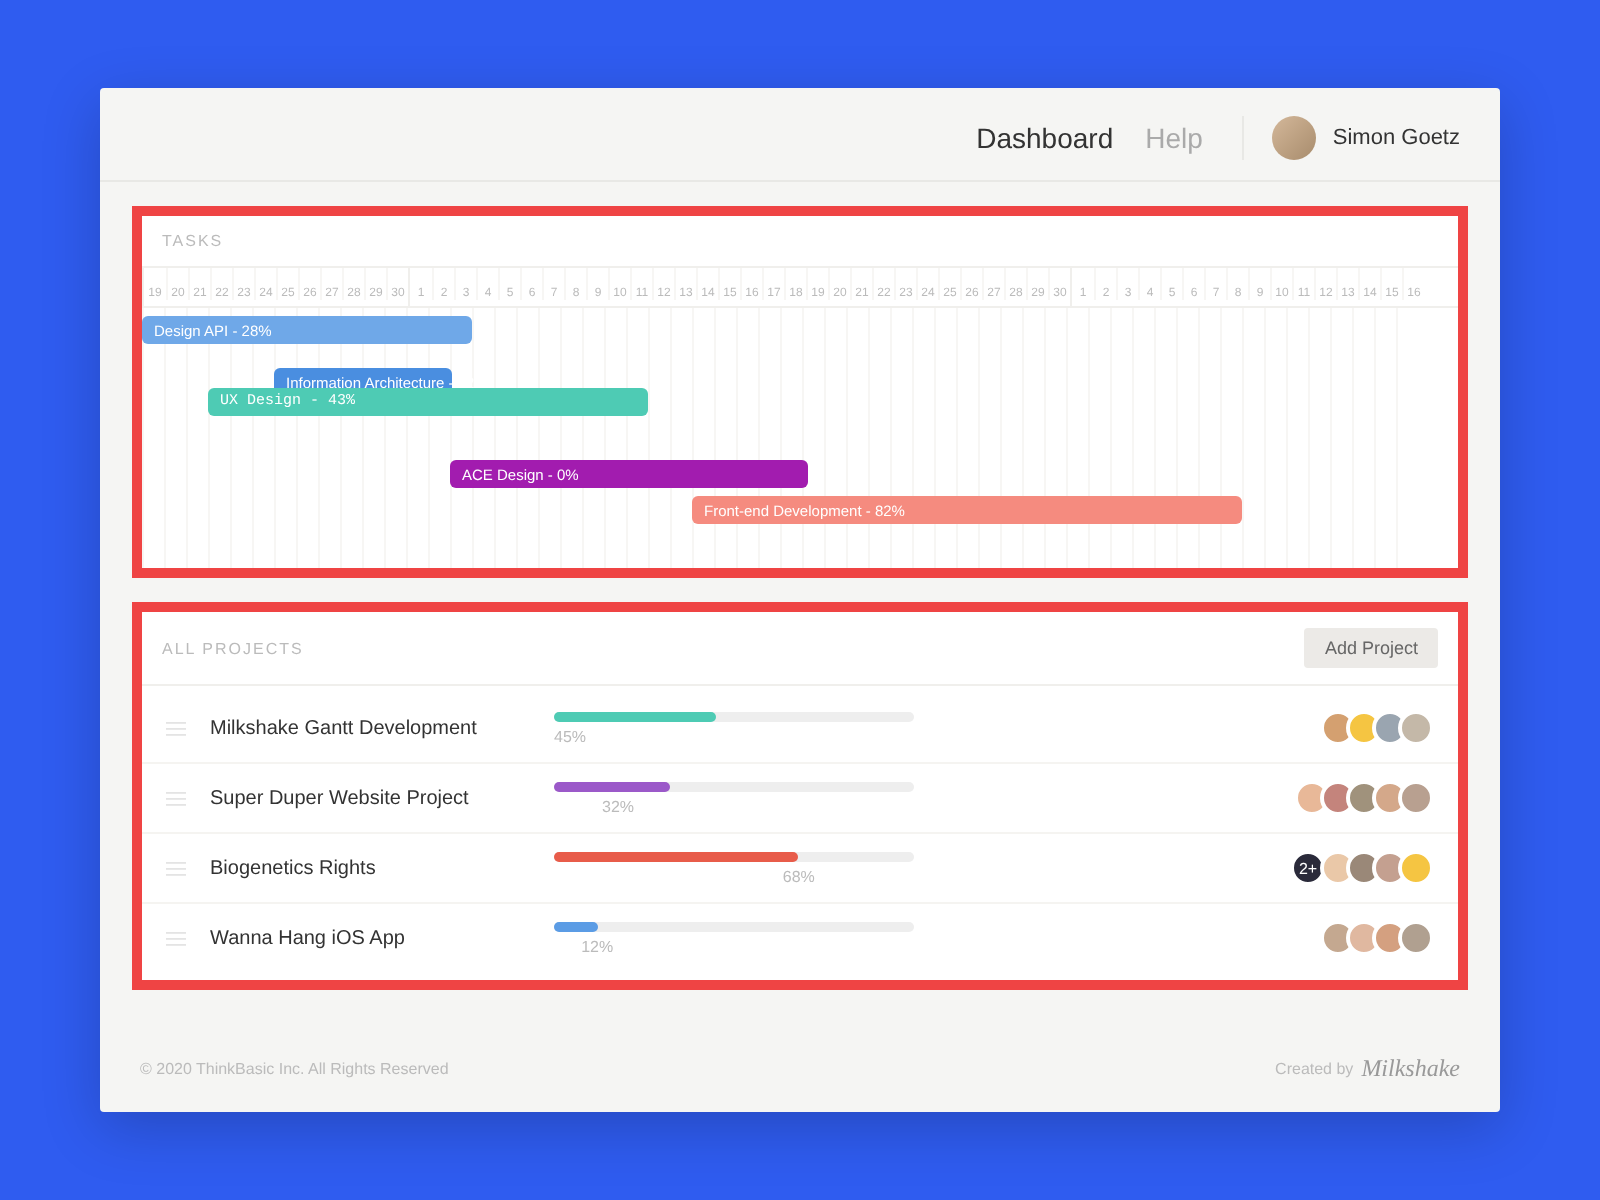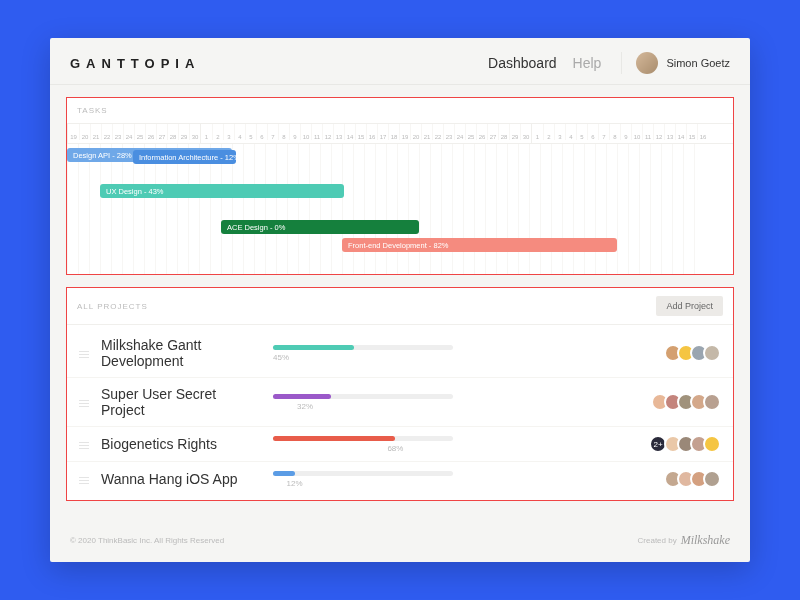--- a/index.html
+++ b/index.html
@@ -7,55 +7,54 @@
 .app{width:700px;background:#f5f5f3;border-radius:2px;box-shadow:0 8px 30px rgba(0,0,0,0.2)}
 .header{display:flex;align-items:center;padding:14px 20px 10px 20px;border-bottom:1px solid #e8e8e5}
 .logo{font-size:13px;letter-spacing:6px;font-weight:600;color:#222}
 .nav{margin-left:auto;display:flex;align-items:center;gap:16px}
 .nav a{font-size:14px;color:#333;text-decoration:none}
 .nav a.dim{color:#aaa}
 .user{display:flex;align-items:center;gap:8px;border-left:1px solid #e8e8e5;padding-left:14px;margin-left:4px}
 .avatar{width:22px;height:22px;border-radius:50%;background:linear-gradient(135deg,#d4b89a,#a88c6c)}
 .user-name{font-size:11px;color:#333}
 .content{padding:12px 16px}
-.panel{background:#fff;border:1px solid #ef4444;margin-bottom:12px}
+.panel{background:#fff;border:5px solid #ef4444;margin-bottom:12px}
 .panel-h{font-size:8px;letter-spacing:1px;color:#bbb;padding:8px 10px;border-bottom:1px solid #f0efec;display:flex;align-items:center}
 .add-btn{margin-left:auto;background:#eceae7;border:none;padding:5px 10px;font-size:9px;color:#666;cursor:pointer;border-radius:2px}
 .gantt{position:relative;height:150px;overflow:hidden}
 .timeline{display:flex;height:20px;border-bottom:1px solid #f0efec;font-size:6px;color:#bbb}
 .month-group{border-left:1px solid #f0efec;position:relative}
 .days{display:flex}
 .day{width:11px;text-align:center;padding-top:10px;border-left:1px solid #f7f6f4}
 .day:first-child{border-left:none}
 .bars-area{position:relative;height:130px}
 .vgrid{position:absolute;top:0;bottom:0;border-left:1px solid #f7f6f4}
 .bar{position:absolute;height:14px;border-radius:3px;font-size:7.5px;color:#fff;display:flex;align-items:center;padding-left:6px;white-space:nowrap}
 .projects-list{padding:4px 0}
 .proj-row{display:flex;align-items:center;padding:8px 12px;border-bottom:1px solid #f5f4f1}
 .proj-row:last-child{border-bottom:none}
 .drag-h{width:14px;color:#ddd;font-size:10px;line-height:3px}
-.proj-name{width:170px;font-size:14px;color:#333;padding-left:8px}
+.proj-name{width:170px;font-size:10px;color:#333;padding-left:8px}
 .prog-wrap{flex:1;margin:0 10px}
 .prog-track{height:5px;background:#eee;border-radius:3px;position:relative;width:180px}
 .prog-fill{height:100%;border-radius:3px}
 .prog-pct{font-size:8px;color:#bbb;margin-top:3px;text-align:left}
 .team{display:flex;align-items:center;gap:-4px}
 .team .av{width:18px;height:18px;border-radius:50%;border:2px solid #fff;margin-left:-5px;background:#ccc}
 .team .av:first-child{margin-left:0}
 .overflow-badge{width:18px;height:18px;border-radius:50%;background:#2a2a3a;color:#fff;font-size:8px;display:flex;align-items:center;justify-content:center;border:2px solid #fff;margin-right:2px}
 .footer{display:flex;align-items:center;padding:8px 20px 14px 20px;font-size:8px;color:#bbb}
 .footer-r{margin-left:auto;display:flex;align-items:center;gap:4px}
 .milkshake{font-family:cursive;font-style:italic;font-size:12px;color:#999}
 </style>
 </head>
 <body>
 
 <div class="app">
   <div class="header">
-    <div class="logo">GANTTOPIA</div>
     <div class="nav">
       <a href="#">Dashboard</a>
       <a href="#" class="dim">Help</a>
       <div class="user">
         <div class="avatar"></div>
         <span class="user-name">Simon Goetz</span>
       </div>
     </div>
   </div>
 
@@ -189,24 +188,24 @@
             <div class="vgrid" style="left: 550px;"></div>
             <div class="vgrid" style="left: 561px;"></div>
             <div class="vgrid" style="left: 572px;"></div>
             <div class="vgrid" style="left: 583px;"></div>
             <div class="vgrid" style="left: 594px;"></div>
             <div class="vgrid" style="left: 605px;"></div>
             <div class="vgrid" style="left: 616px;"></div>
             <div class="vgrid" style="left: 627px;"></div>
             <div class="bar" style="left: 0px; width: 165px; top: 4px; background: rgb(111, 168, 232);">Design API - 28%</div>
             <div class="bar" style="left: 165px; width: 66px; top: 4px; background: rgb(188, 216, 245); z-index: -1;"></div>
-            <div class="bar" style="left: 66px; width: 103px; top: 6px; background: rgb(74, 142, 224);">Information Architecture - 12%</div>
-            <div class="bar" style="left: 33px; width: 244px; top: 40px; background: rgb(78, 203, 180);">UX Design - 43%</div>
+            <div class="bar" style="left: 66px; width: 89px; top: 30px; background: rgb(74, 142, 224);">Information Architecture - 12%</div>
+            <div class="bar" style="left: 33px; width: 220px; top: 40px; background: rgb(78, 203, 180); font-family: Liberation Mono, monospace;">UX Design - 43%</div>
             <div class="bar" style="left: 253px; width: 275px; top: 40px; background: rgb(160, 227, 213); z-index: -1;"></div>
-            <div class="bar" style="left: 154px; width: 198px; top: 76px; background: #15803d;">ACE Design - 0%</div>
+            <div class="bar" style="left: 154px; width: 179px; top: 76px; background: #a21caf;">ACE Design - 0%</div>
             <div class="bar" style="left: 275px; width: 275px; top: 94px; background: rgb(245, 139, 127);">Front-end Development - 82%</div>
           </div>
       </div>
     </div>
 
     <div class="panel">
       <div class="panel-h">
         <span>ALL PROJECTS</span>
         <button class="add-btn">Add Project</button>
       </div>
@@ -222,21 +221,21 @@
             </div>
             <div class="team">
               <div class="av" style="background: rgb(212, 160, 112);"></div>
               <div class="av" style="background: rgb(245, 197, 66);"></div>
               <div class="av" style="background: rgb(154, 165, 176);"></div>
               <div class="av" style="background: rgb(196, 184, 168);"></div>
             </div>
           </div>
           <div class="proj-row">
             <div class="drag-h">—<br>—<br>—</div>
-            <div class="proj-name">Super User Secret Project</div>
+            <div class="proj-name">Super Duper Website Project</div>
             <div class="prog-wrap">
               <div class="prog-track">
                 <div class="prog-fill" style="width: 32%; background: rgb(155, 89, 201);"></div>
               </div>
               <div class="prog-pct" style="margin-left: 24px;">32%</div>
             </div>
             <div class="team">
               <div class="av" style="background: rgb(232, 184, 152);"></div>
               <div class="av" style="background: rgb(196, 132, 124);"></div>
               <div class="av" style="background: rgb(160, 146, 124);"></div>

